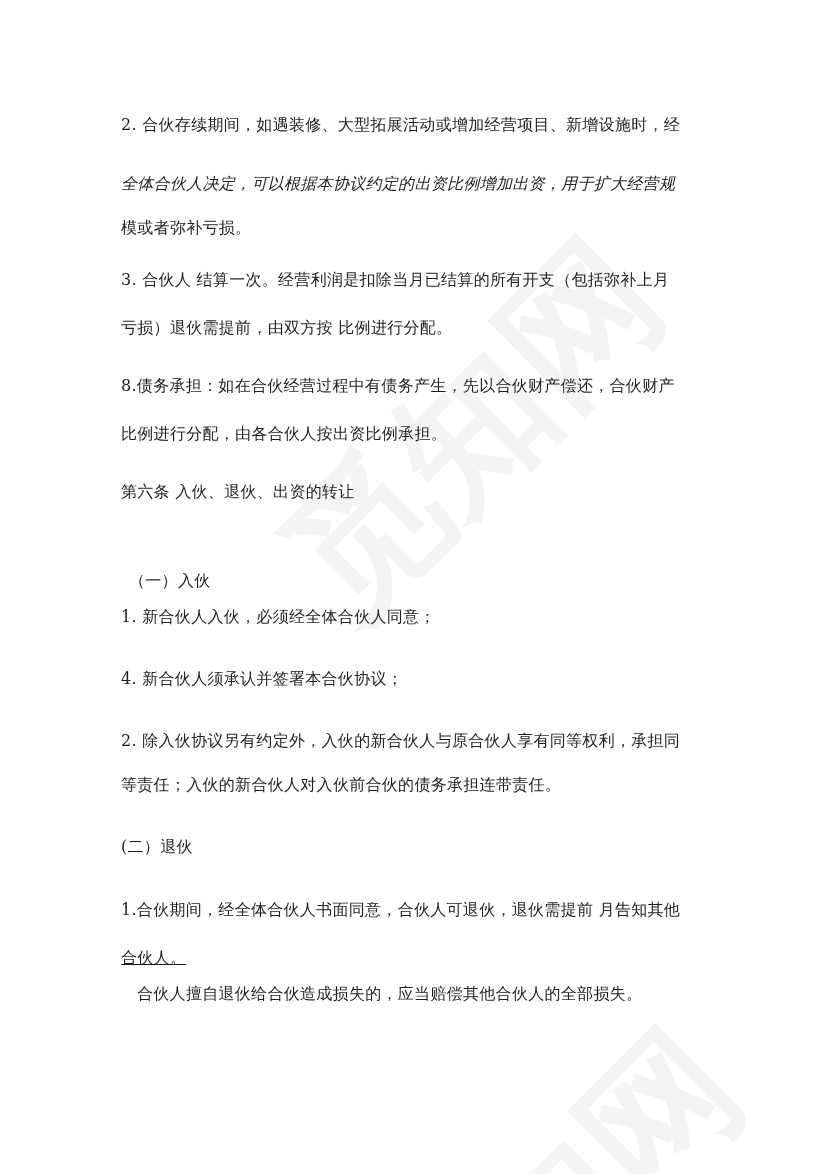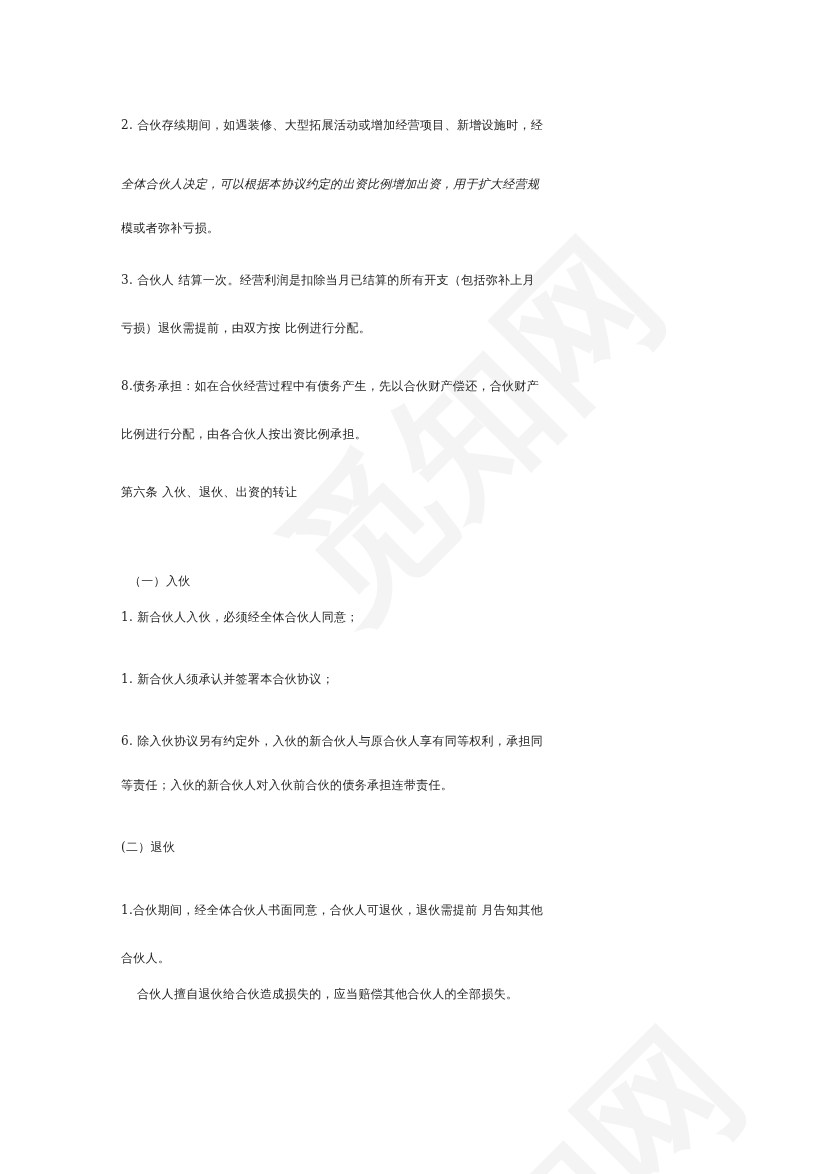--- a/index.html
+++ b/index.html
@@ -3,21 +3,21 @@
   <meta charset="utf-8">
   <style>
     html, body { margin: 0; padding: 0; }
     body {
       width: 830px; height: 1174px; background: #ffffff; position: relative; overflow: hidden;
       font-family: "DejaVu Serif", "Liberation Serif", serif;
       color: #1f1f1f;
     }
     .page { position: absolute; left: 0; top: 0; width: 830px; height: 1174px; }
     .line {
-      position: absolute; left: 121px; font-size: 12px; line-height: 20px; white-space: nowrap;
+      position: absolute; left: 121px; font-size: 16px; line-height: 20px; white-space: nowrap;
       letter-spacing: 0.3px;
     }
     .watermark {
       position: absolute; color: rgba(0,0,0,0.045); font-size: 150px; font-weight: bold;
       font-family: "DejaVu Sans", sans-serif; transform: rotate(-45deg); white-space: nowrap;
       pointer-events: none;
     }
   </style>
 </head>
 <body>
@@ -30,21 +30,21 @@
       <div class="line" style="top: 115px;">2. 合伙存续期间，如遇装修、大型拓展活动或增加经营项目、新增设施时，经</div>
       <div class="line" style="top: 174px; font-style: italic;">全体合伙人决定，可以根据本协议约定的出资比例增加出资，用于扩大经营规</div>
       <div class="line" style="top: 218px;">模或者弥补亏损。</div>
       <div class="line" style="top: 270px;">3. 合伙人 结算一次。经营利润是扣除当月已结算的所有开支（包括弥补上月</div>
       <div class="line" style="top: 318px;">亏损）退伙需提前，由双方按 比例进行分配。</div>
       <div class="line" style="top: 376px;">8.债务承担：如在合伙经营过程中有债务产生，先以合伙财产偿还，合伙财产</div>
       <div class="line" style="top: 424px;">比例进行分配，由各合伙人按出资比例承担。</div>
       <div class="line" style="top: 482px;">第六条  入伙、退伙、出资的转让</div>
       <div class="line" style="top: 571px; margin-left: 8px;">（一）入伙</div>
       <div class="line" style="top: 607px;">1. 新合伙人入伙，必须经全体合伙人同意；</div>
-      <div class="line" style="top: 669px;">1. 新合伙人须承认并签署本合伙协议；</div>
-      <div class="line" style="top: 731px;">6. 除入伙协议另有约定外，入伙的新合伙人与原合伙人享有同等权利，承担同</div>
+      <div class="line" style="top: 669px;">4. 新合伙人须承认并签署本合伙协议；</div>
+      <div class="line" style="top: 731px;">2. 除入伙协议另有约定外，入伙的新合伙人与原合伙人享有同等权利，承担同</div>
       <div class="line" style="top: 775px;">等责任；入伙的新合伙人对入伙前合伙的债务承担连带责任。</div>
       <div class="line" style="top: 837px;">(二）退伙</div>
       <div class="line" style="top: 900px;">1.合伙期间，经全体合伙人书面同意，合伙人可退伙，退伙需提前 月告知其他</div>
-      <div class="line" style="top: 948px;">合伙人。</div>
+      <div class="line" style="top: 948px; text-decoration: underline;">合伙人。</div>
       <div class="line" style="top: 984px; margin-left: 16px;">合伙人擅自退伙给合伙造成损失的，应当赔偿其他合伙人的全部损失。</div>
     </div>
 </div>
 
 </body></html>

